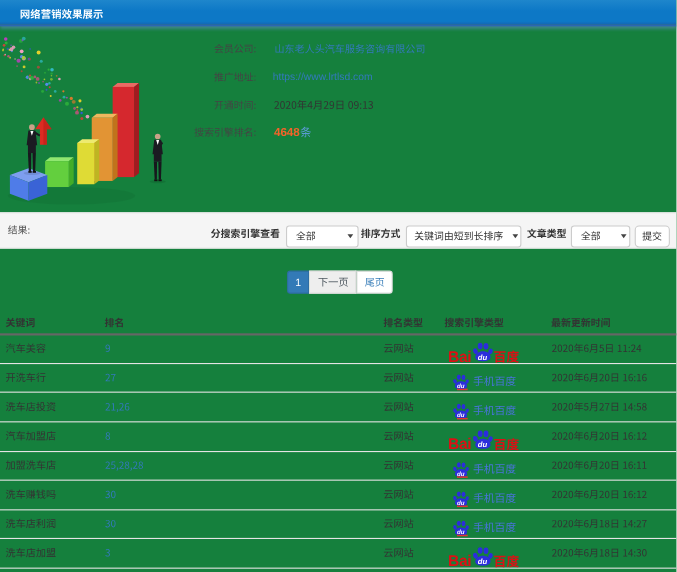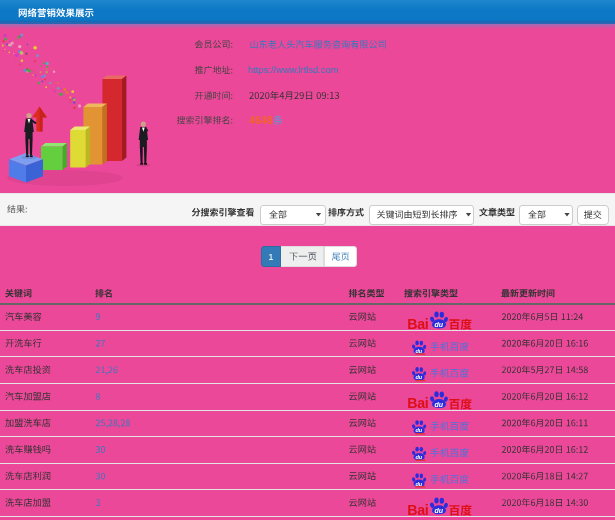--- a/index.html
+++ b/index.html
@@ -1,16 +1,16 @@
 <!DOCTYPE html>
 <html><head><meta charset="utf-8"><style>
 * { margin:0; padding:0; box-sizing:border-box; }
 html,body { width:615px; height:520px; background:#fff; overflow:hidden;
   font-family:"Liberation Sans", sans-serif; }
-#page { position:relative; width:615px; height:520px; background:#ec4899; }
+#page { position:relative; width:615px; height:520px; background:#15803d; }
 .abs { position:absolute; }
 #topbar { left:0; top:0; width:615px; height:24px;
   background:linear-gradient(#1e86cc,#0d78c6 45%,#0d78c6 88%,#1468b5);
   border-bottom:2px solid #2b66b2;
   box-shadow:0 2.5px 3px rgba(100,140,200,0.55); }
 #filterbar { left:0; top:193px; width:615px; height:33px; background:#f5f5f5;
   border-top:1px solid #e7e7e7; border-bottom:1px solid #e7e7e7; }
 .sel { background:#fff; border:1px solid #ccc; border-radius:3px; height:20px; top:204.5px; }
 #btn { left:576.5px; top:204.5px; width:32px; height:20.5px; background:#fff;
   border:1px solid #ccc; border-radius:4px; }

